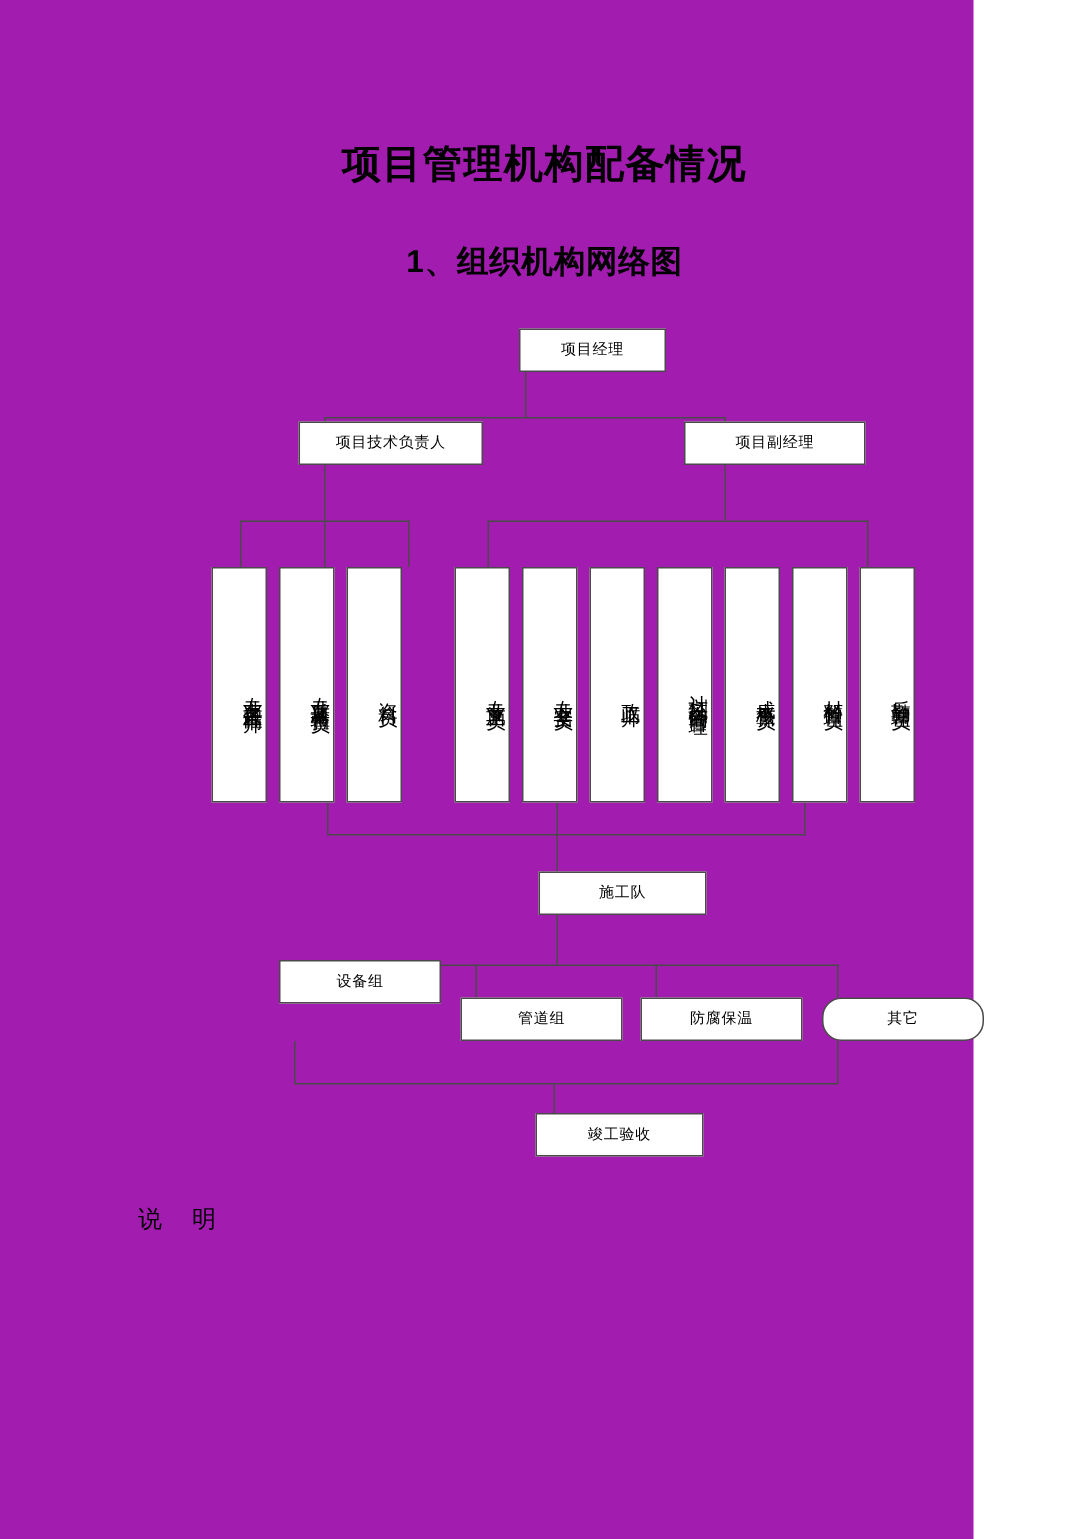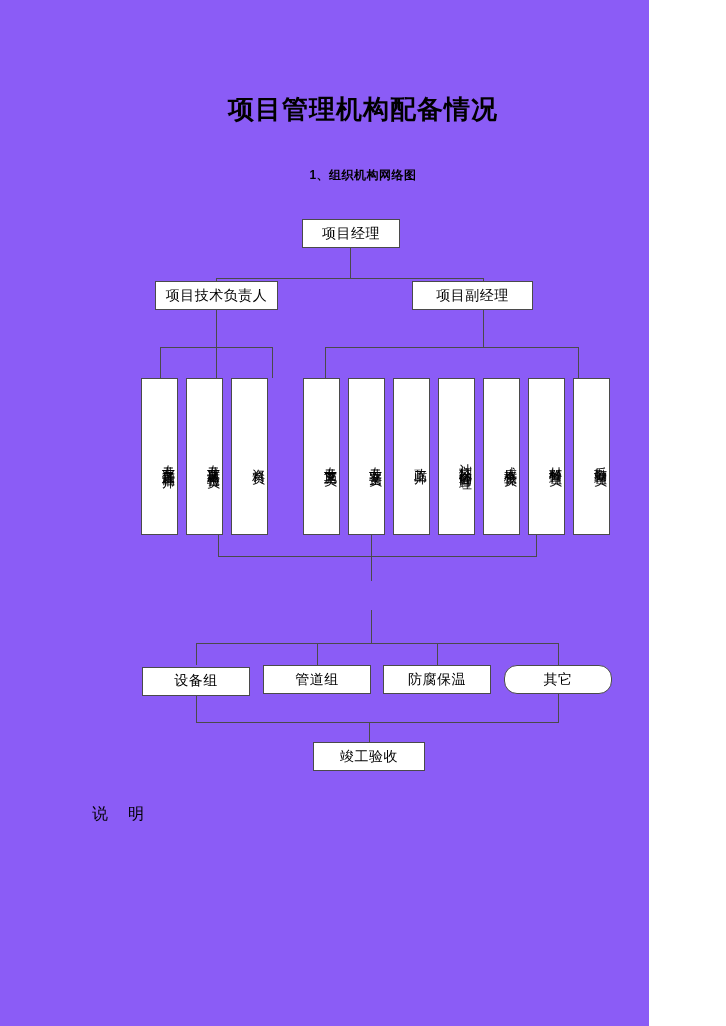--- a/index.html
+++ b/index.html
@@ -14,42 +14,42 @@
     font-family: "Liberation Sans", "DejaVu Sans", sans-serif;
     color: #000000;
     overflow: hidden;
   }
 
   #page {
     position: absolute;
     left: 0; top: 0;
     width: 649px;
     height: 1026px;
-    background: #8b5cf6;
+    background: #a21caf;
   }
 
   
   .doc-title {
     position: absolute;
     left: 0;
     top: 92px;
     width: 726px;
     text-align: center;
     font-size: 26px;
     font-weight: bold;
     letter-spacing: 1px;
     line-height: 34px;
   }
   .doc-subtitle {
     position: absolute;
     left: 0;
     top: 163px;
     width: 726px;
     text-align: center;
-    font-size: 12px;
+    font-size: 21px;
     font-weight: bold;
     letter-spacing: 0.5px;
     line-height: 24px;
   }
   .doc-note {
     position: absolute;
     left: 92px;
     top: 802px;
     font-size: 16px;
     letter-spacing: 2px;
@@ -75,22 +75,23 @@
     display: flex;
     align-items: center;
     justify-content: center;
     font-size: 13px;
     line-height: 15px;
     color: #000000;
     text-align: center;
     z-index: 3;
   }
   .node.horiz {
-    font-size: 14px;
+    font-size: 10px;
     letter-spacing: 0.5px;
+    margin-left: 44px;
   }
   
   .node.vert {
     writing-mode: vertical-rl;
     text-orientation: upright;
     align-items: flex-start;
     justify-content: center;
     padding-top: 8px;
     font-size: 13px;
     line-height: 17px;
@@ -160,29 +161,30 @@
 
     <div class="node vert" style="left:528px; top:378px; width:37px; height:157px;">材料管理员</div>
 
     <div class="node vert" style="left:573px; top:378px; width:37px; height:157px;">后勤管理员</div>
 
     <div class="ln v" style="left:218px; top:535px; height:21px;"></div>
     <div class="ln v" style="left:536px; top:535px; height:21px;"></div>
     <div class="ln h" style="left:218px; top:556px; width:319px;"></div>
     <div class="ln v" style="left:371px; top:535px; height:46px;"></div>
 
+    <div class="node horiz" style="left:315px; top:581px; width:112px; height:29px;">施工队</div>
 
     <div class="ln v" style="left:371px; top:610px; height:33px;"></div>
     <div class="ln h" style="left:196px; top:643px; width:363px;"></div>
     <div class="ln v" style="left:196px; top:643px; height:22px;"></div>
     <div class="ln v" style="left:317px; top:643px; height:22px;"></div>
     <div class="ln v" style="left:437px; top:643px; height:22px;"></div>
     <div class="ln v" style="left:558px; top:643px; height:22px;"></div>
 
-    <div class="node horiz" style="left:142px; top:667px; width:108px; height:29px;font-family:Liberation Mono, monospace;">设备组</div>
+    <div class="node horiz" style="left:142px; top:640px; width:108px; height:29px;">设备组</div>
 
     <div class="node horiz" style="left:383px; top:665px; width:108px; height:29px;">防腐保温</div>
 
     <div class="node horiz" style="left:263px; top:665px; width:108px; height:29px;">管道组</div>
 
     <div class="node horiz" style="left:504px; top:665px; width:108px; height:29px;border-radius:13px;">其它</div>
 
     <div class="ln v" style="left:196px; top:694px; height:28px;"></div>
     <div class="ln v" style="left:558px; top:694px; height:28px;"></div>
     <div class="ln h" style="left:196px; top:722px; width:363px;"></div>

